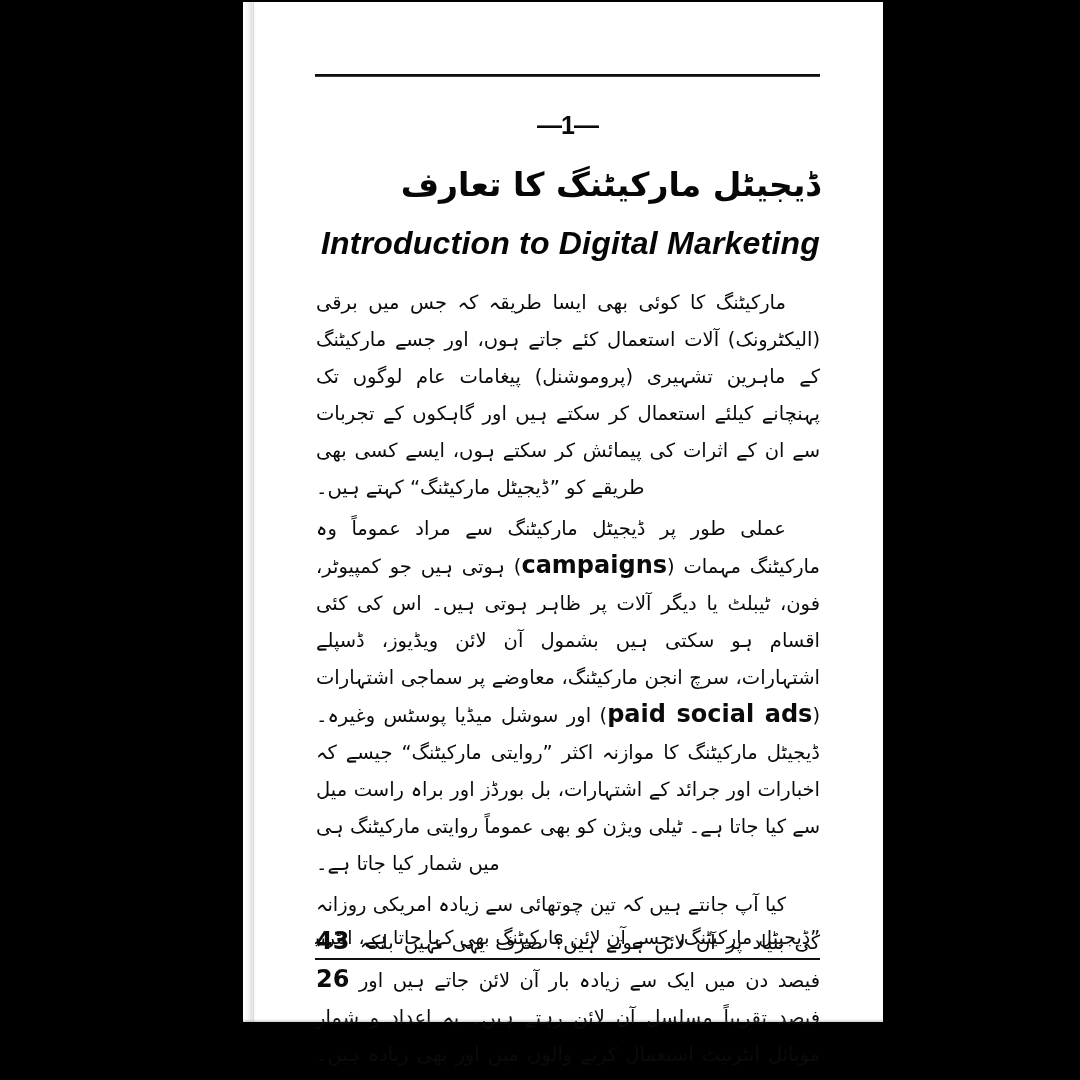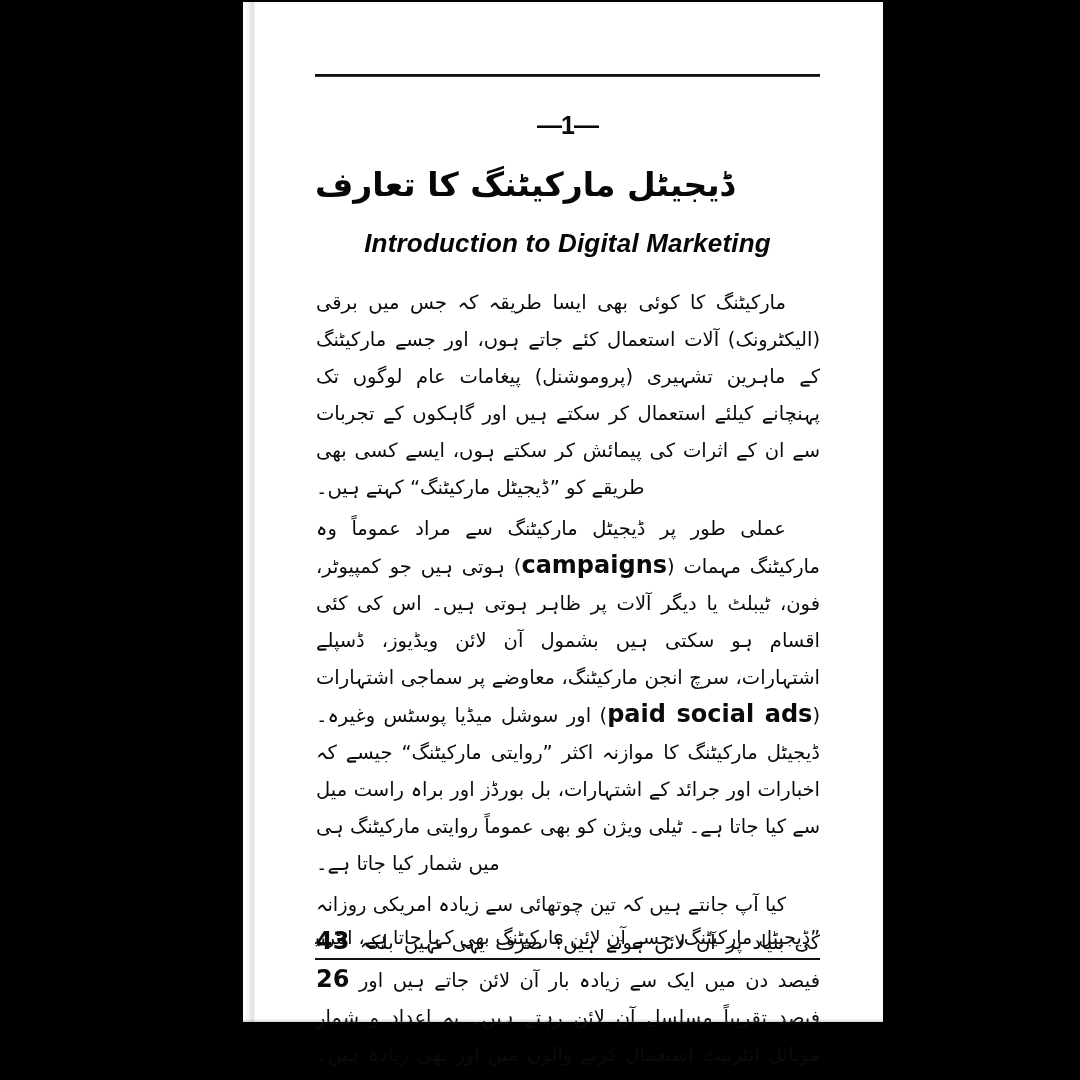--- a/index.html
+++ b/index.html
@@ -102,40 +102,40 @@
     line-height: 30px;
     letter-spacing: -1px;
     color: #0a0a0a;
   }
 
   .chapter-title-ur {
     position: absolute;
     left: 0;
     top: 160px;
     width: 505px;
-    text-align: left;
+    text-align: right;
     direction: rtl;
     font-family: "DejaVu Sans", sans-serif;
     font-weight: 700;
     font-size: 33px;
     line-height: 46px;
     color: #070707;
     white-space: nowrap;
   }
 
   .chapter-title-en {
     position: absolute;
     left: 0;
     top: 225px;
     width: 505px;
-    text-align: center;
+    text-align: right;
     font-family: "Liberation Sans", sans-serif;
     font-style: italic;
     font-weight: 700;
-    font-size: 26px;
+    font-size: 32px;
     line-height: 32px;
     letter-spacing: .2px;
     color: #060606;
   }
 
   
   #body-text {
     position: absolute;
     left: 0;
     top: 282px;

